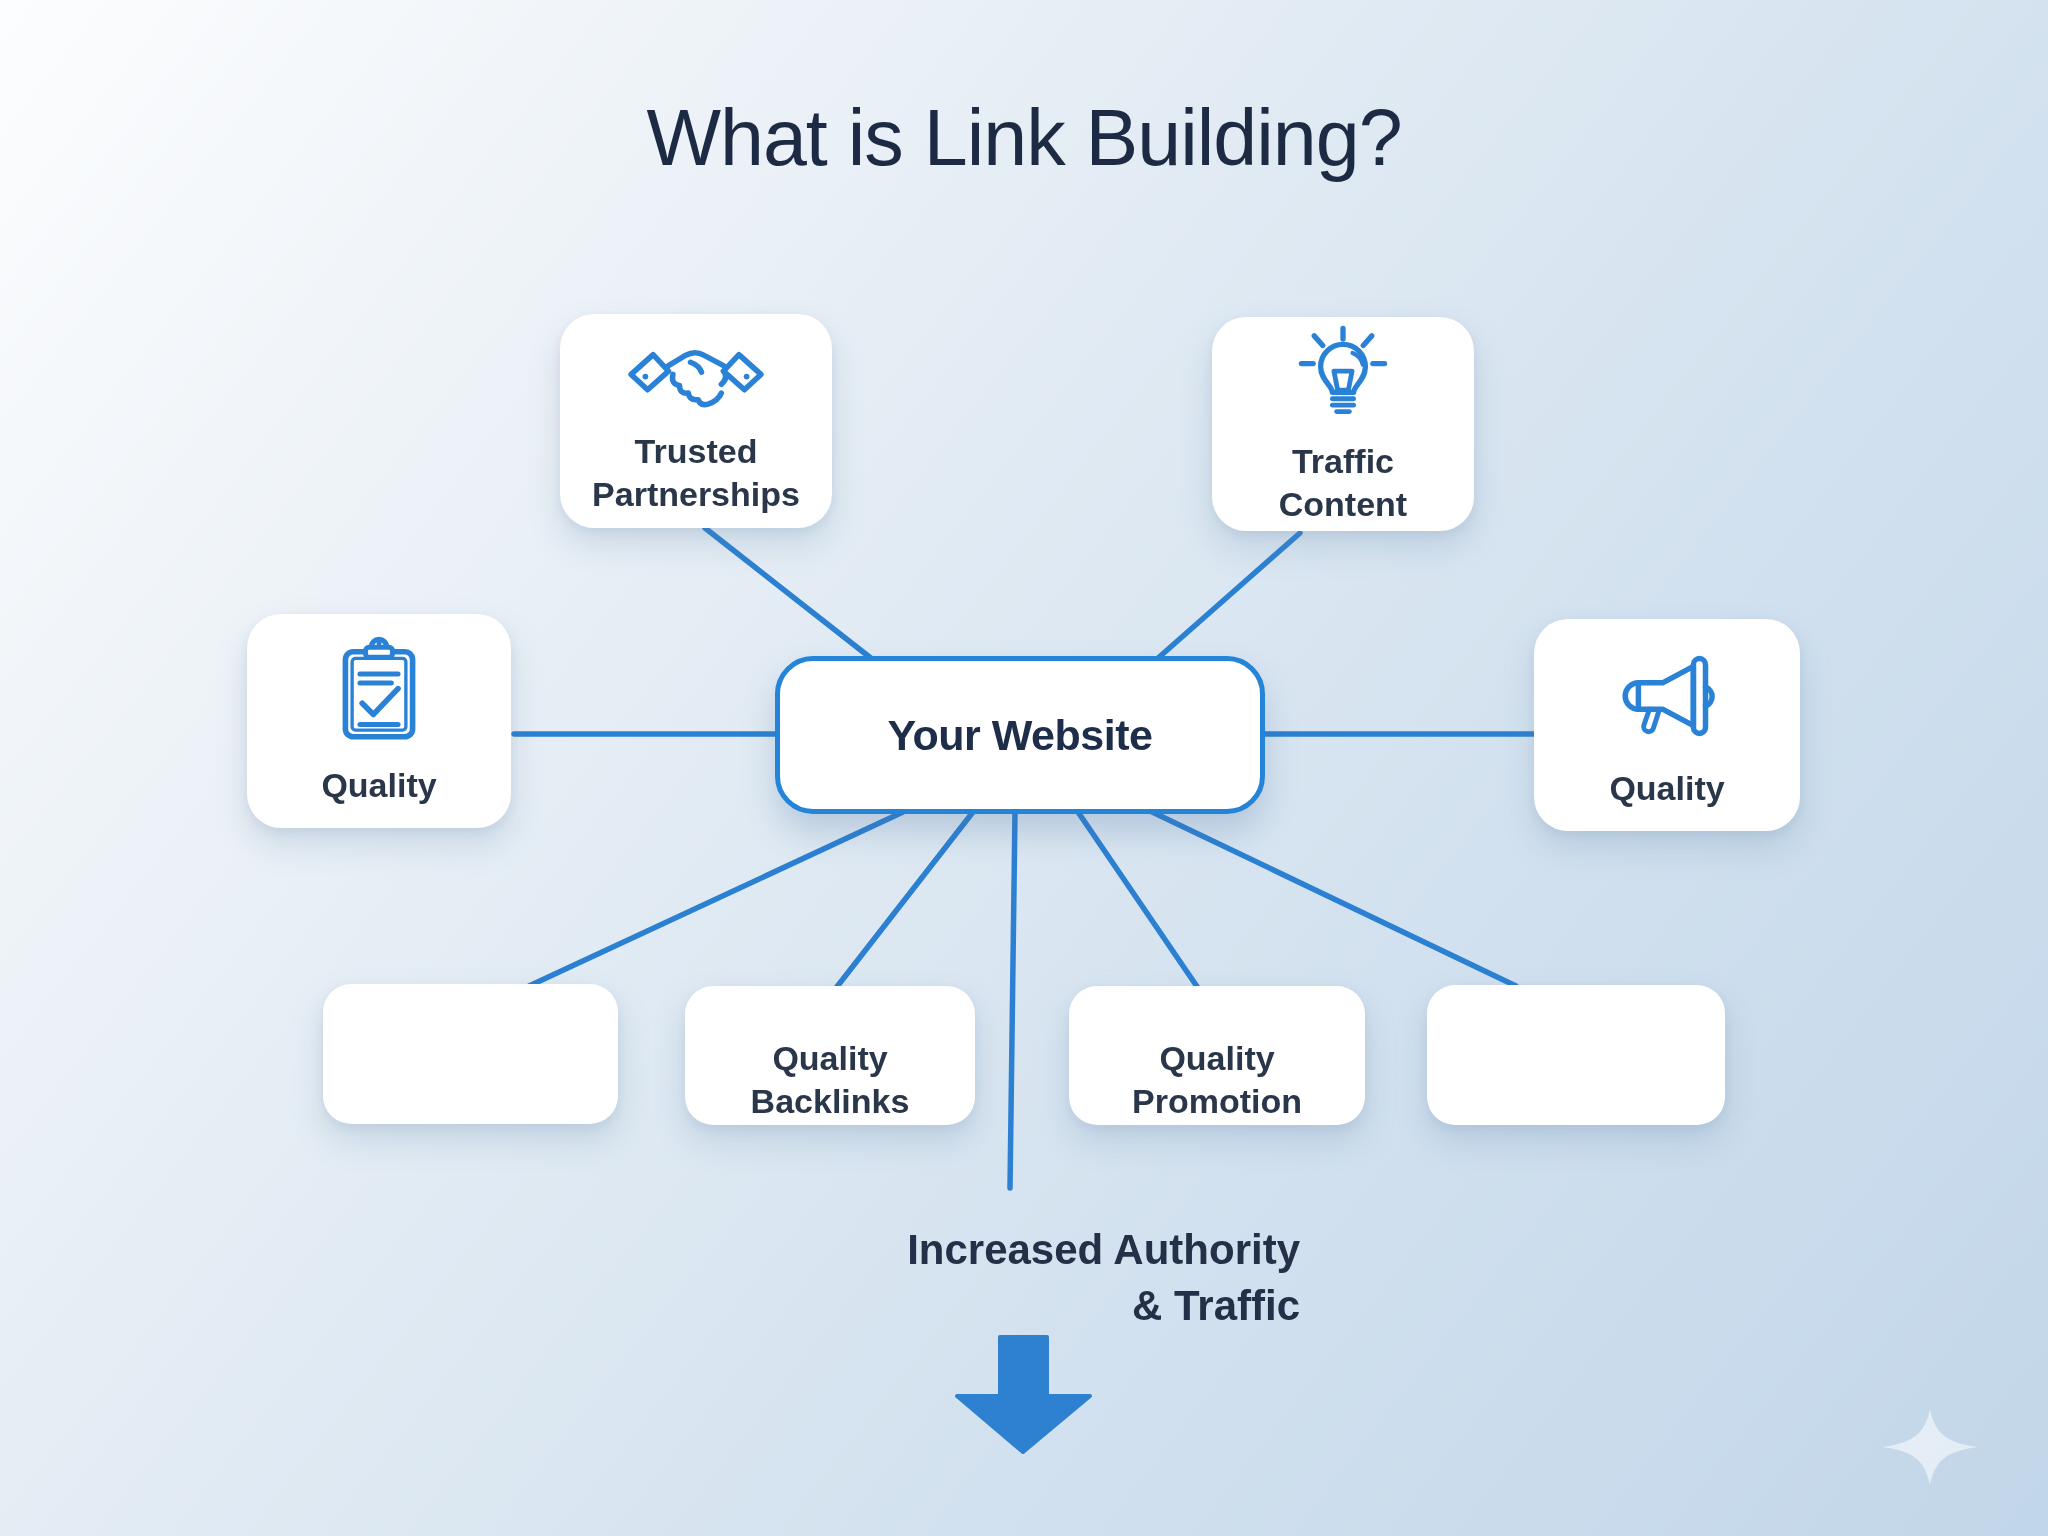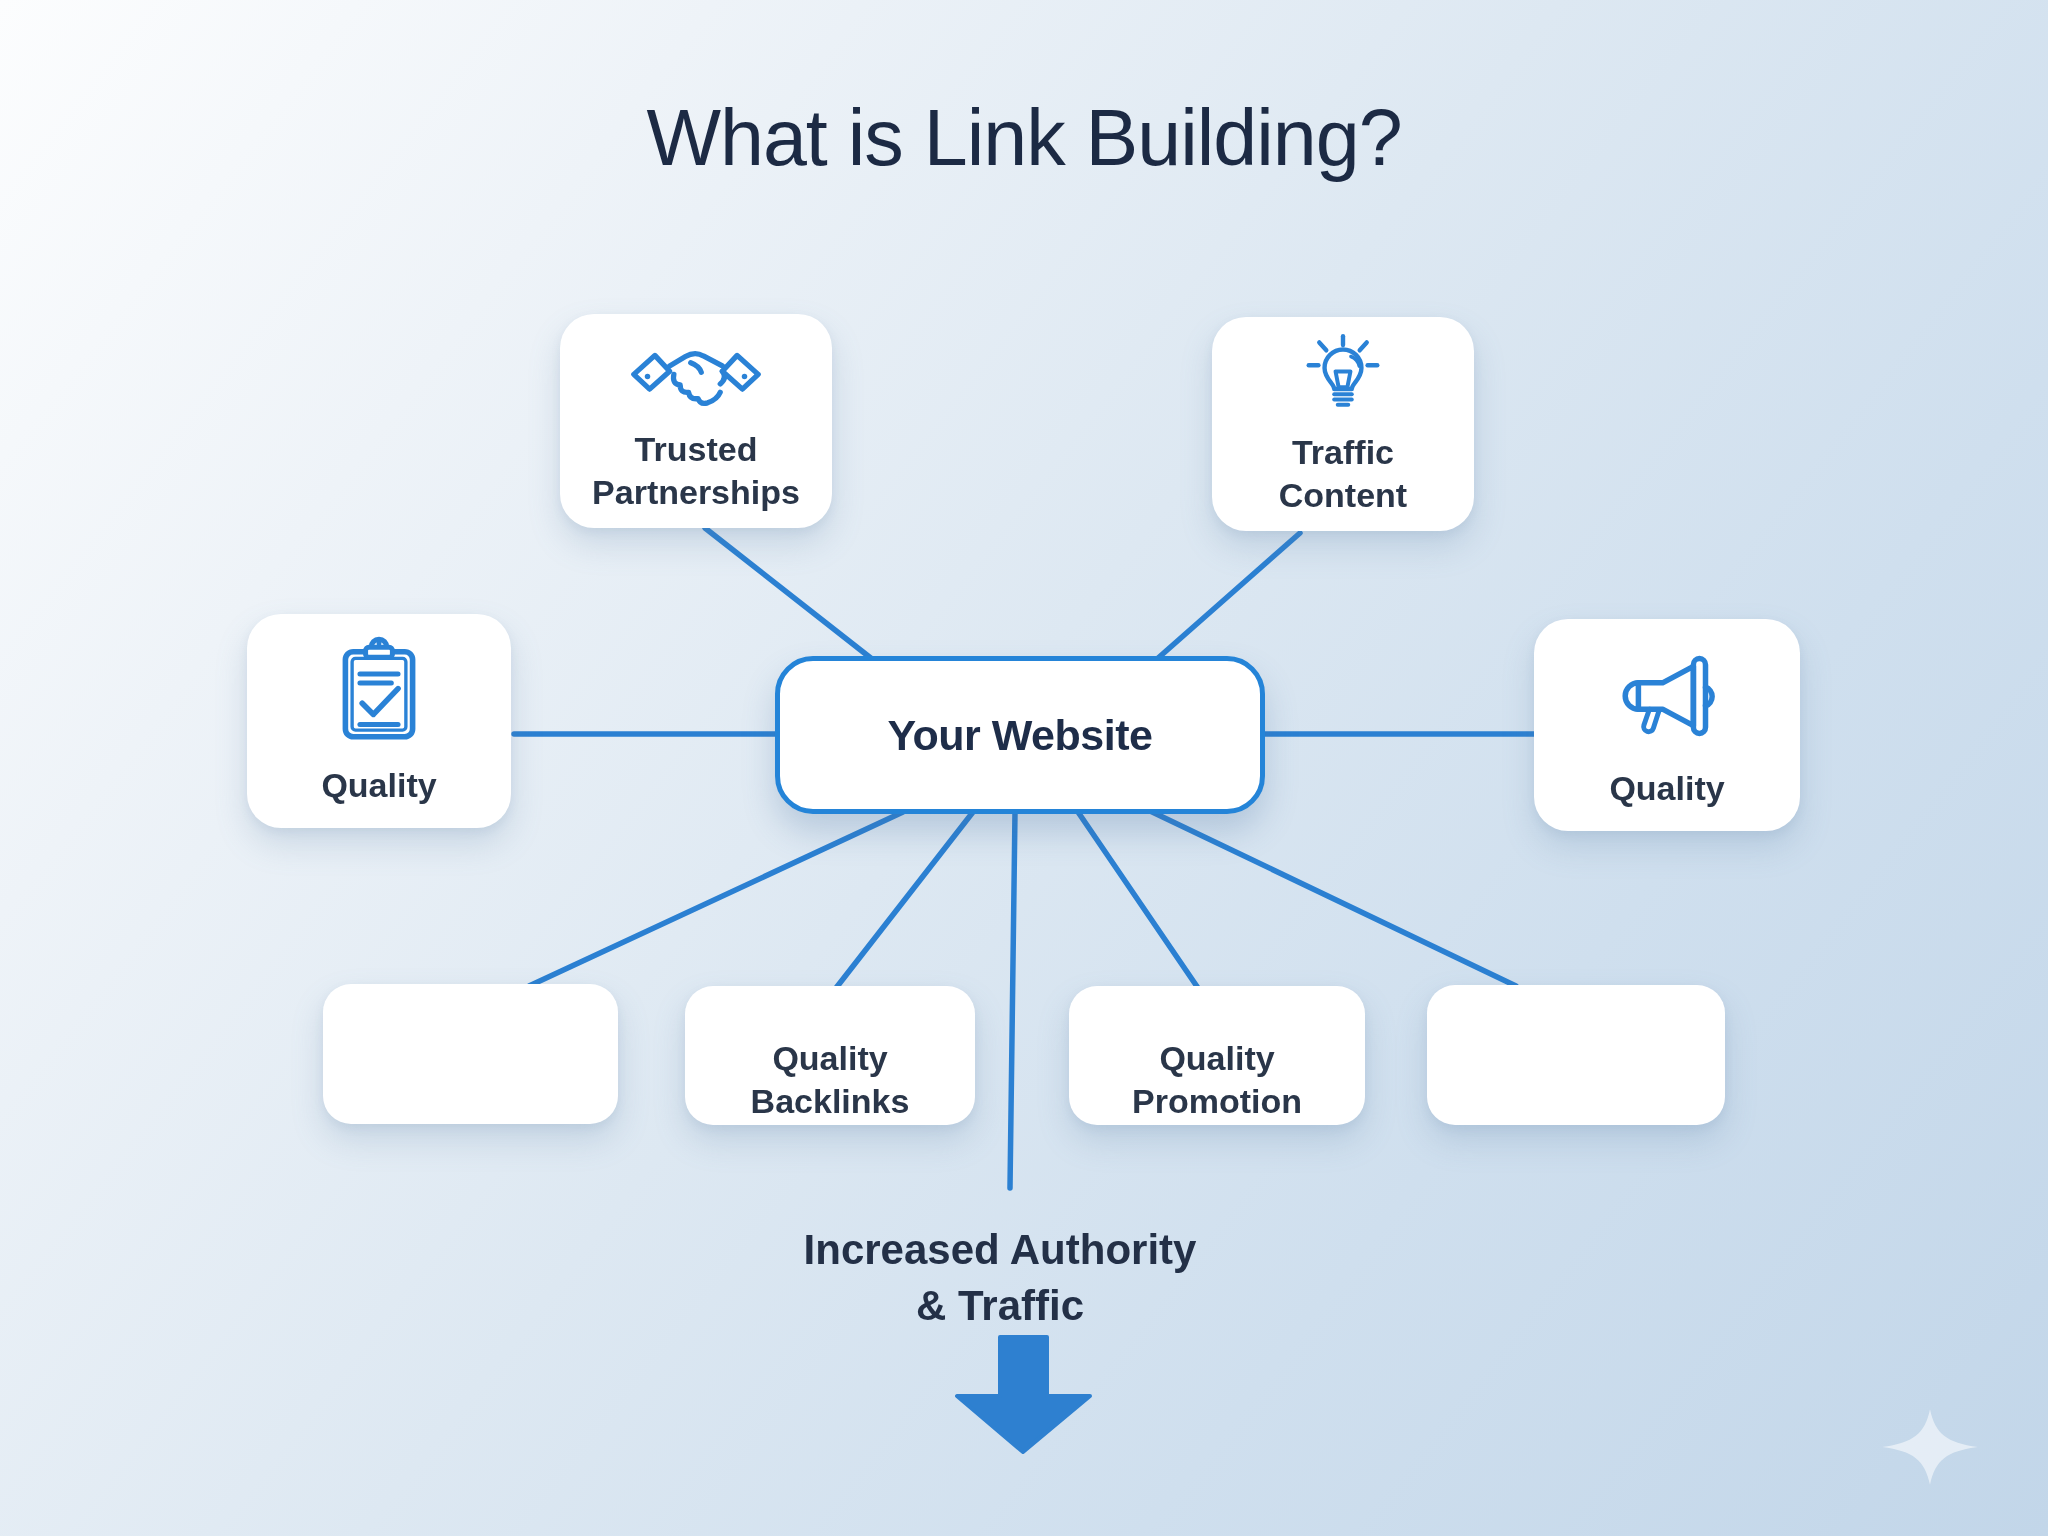--- a/index.html
+++ b/index.html
@@ -10,40 +10,40 @@
   }
   .page-title{
     position:absolute;top:92px;left:0;width:100%;
     text-align:center;font-size:79px;font-weight:400;letter-spacing:-1px;
     color:#1c2a44;
   }
   .card{
     position:absolute;background:#ffffff;border-radius:34px;
     box-shadow:0 16px 32px rgba(96,130,170,.22),0 4px 10px rgba(96,130,170,.10);
     display:flex;flex-direction:column;align-items:center;justify-content:center;
-    gap:16px;box-sizing:border-box;padding:14px;
+    gap:16px;box-sizing:border-box;padding:5px;
   }
   .card .label{
     font-size:34px;font-weight:600;color:#2a3649;line-height:1.26;
     text-align:center;max-width:236px;
   }
   .card.small{border-radius:28px;}
   .card.small .label{font-size:34px;max-width:252px;margin-top:48px;}
   .center-box{
     position:absolute;left:775px;top:656px;width:490px;height:158px;
     background:#ffffff;border:5px solid #2484d8;border-radius:38px;
     box-sizing:border-box;display:flex;align-items:center;justify-content:center;
     box-shadow:0 18px 32px rgba(70,110,160,.25);
   }
   .center-box .label{font-size:43px;font-weight:700;color:#1e2d49;letter-spacing:-0.5px;}
   .connectors{position:absolute;left:0;top:0;width:2048px;height:1536px;}
   .icon{display:block;}
   .outcome{
     position:absolute;left:700px;top:1222px;width:600px;
-    text-align:center;font-size:42px;font-weight:700;color:#233047;line-height:1.33;
+    text-align:right;font-size:42px;font-weight:700;color:#233047;line-height:1.33;
   }
   .down-arrow{position:absolute;left:950px;top:1332px;}
   .sparkle{position:absolute;left:1878px;top:1406px;}
 </style>
 </head>
 <body>
 
 <div class="canvas">
 
   <svg class="connectors" viewBox="0 0 2048 1536" fill="none" stroke="#2b80d2" stroke-width="5.5" stroke-linecap="round">

